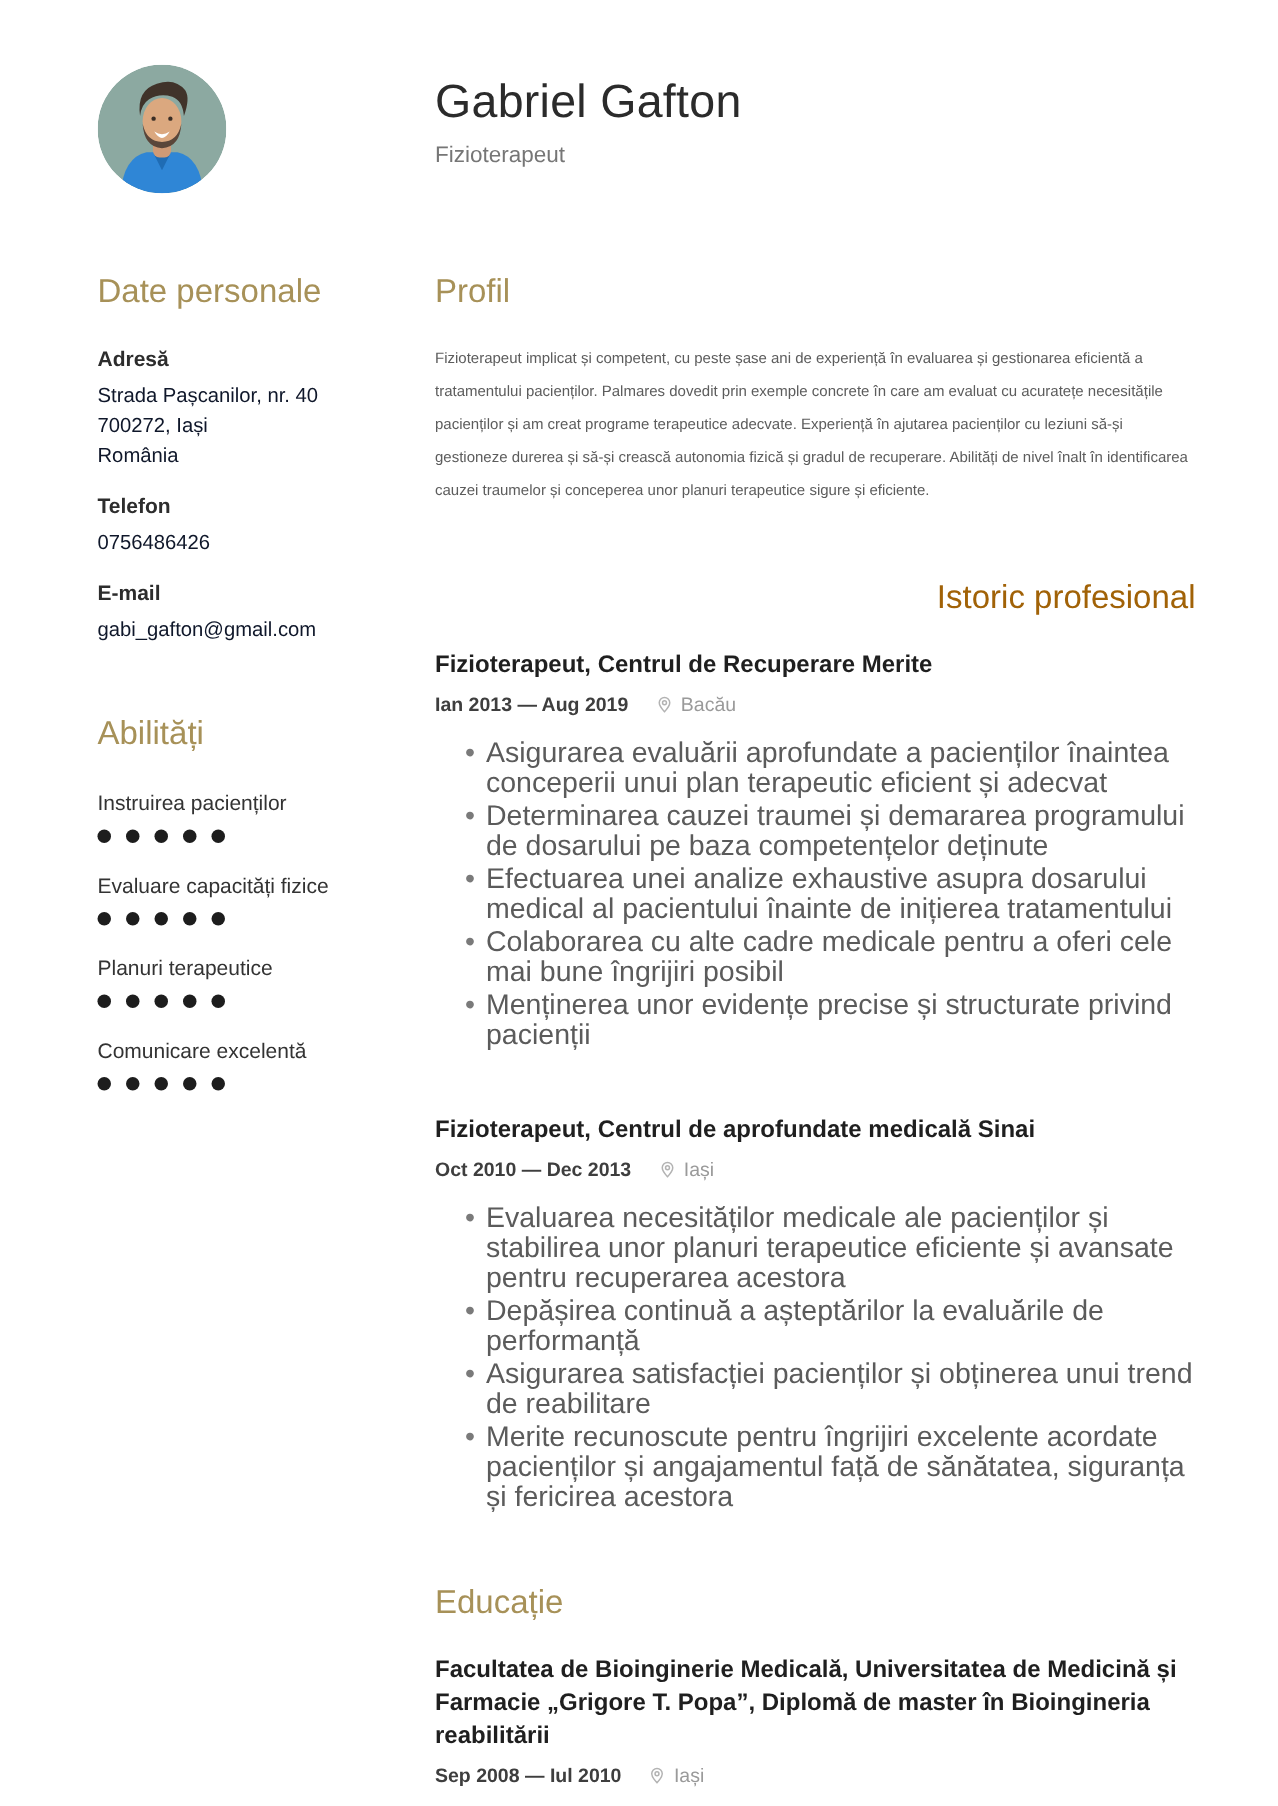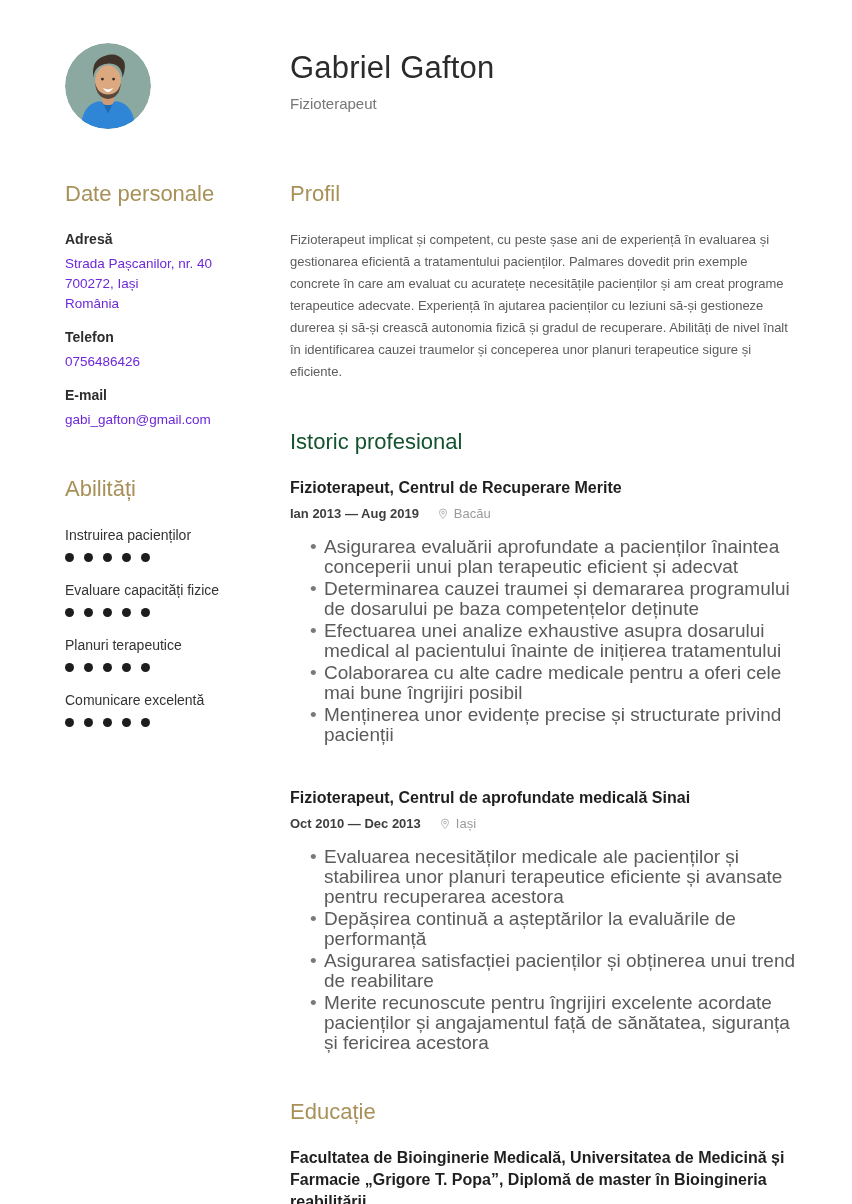--- a/index.html
+++ b/index.html
@@ -20,31 +20,31 @@
   .subtitle { margin-top:8px; font-size:15px; color:#767676; }
 
   
   .content { display:grid; grid-template-columns:225px 1fr; padding:52px 55px 40px 65px; align-items:start; }
 
   h2.section-heading { font-size:22px; font-weight:400; line-height:26px; margin:0 0 24px 0; }
 
   
   .contact-group { margin-bottom:15px; }
   .contact-label { font-size:14px; font-weight:bold; color:#2d2d2d; margin-bottom:7px; }
-  .contact-line { font-size:13.5px; color:#6d28d9; line-height:20px; }
+  .contact-line { font-size:13.5px; color:#0f172a; line-height:20px; }
 
   .skills-heading { margin-top:46px !important; }
   .skill { margin-bottom:19px; }
   .skill-name { font-size:14px; color:#333; line-height:18px; }
   .dots { margin-top:9px; display:flex; gap:10px; }
   .dot { width:9px; height:9px; border-radius:50%; }
   .dot.filled { background:#1d1d1d; }
 
   
-  .profile-text { font-size:13px; line-height:22px; color:#5c5c5c; }
+  .profile-text { font-size:10px; line-height:22px; color:#5c5c5c; }
   .section-block { margin:0; }
   .mt-exp { margin-top:46px; }
   .mt-edu { margin-top:46px; }
   h2.main-h { margin-bottom:22px; }
 
   .job, .edu-item { margin-bottom:42px; }
   .job:last-child, .edu-item:last-child { margin-bottom:0; }
   .item-title { font-size:16px; font-weight:600; color:#1f1f1f; line-height:22px; margin-bottom:7px; }
   .meta { display:flex; align-items:center; gap:18px; font-size:13px; }
   .dates { font-weight:600; color:#3e3e3e; }
@@ -162,21 +162,21 @@
         </div>
     </aside>
 
     <main>
       <section class="section-block">
         <h2 class="section-heading accent main-h" style="color: rgb(167, 145, 88);">Profil</h2>
         <p class="profile-text">Fizioterapeut implicat și competent, cu peste șase ani de experiență în evaluarea și gestionarea eficientă a tratamentului pacienților. Palmares dovedit prin exemple concrete în care am evaluat cu acuratețe necesitățile pacienților și am creat programe terapeutice adecvate. Experiență în ajutarea pacienților cu leziuni să-și gestioneze durerea și să-și crească autonomia fizică și gradul de recuperare. Abilități de nivel înalt în identificarea cauzei traumelor și conceperea unor planuri terapeutice sigure și eficiente.</p>
       </section>
 
       <section class="section-block mt-exp">
-        <h2 class="section-heading accent main-h" style="color: #14532d;">Istoric profesional</h2>
+        <h2 class="section-heading accent main-h" style="color: #a16207; text-align: right;">Istoric profesional</h2>
         <div id="jobs">
             <div class="job">
               <div class="item-title">Fizioterapeut, Centrul de Recuperare Merite</div>
               <div class="meta">
                 <span class="dates">Ian 2013 — Aug 2019</span>
                 <span class="loc">
                   <svg class="pin" viewBox="0 0 24 24" fill="none" stroke="#b3b3b3" stroke-width="2">
                     <path d="M12 21s-7-7.6-7-12a7 7 0 0 1 14 0c0 4.4-7 12-7 12z"></path>
                     <circle cx="12" cy="9" r="2.6"></circle>
                   </svg>

